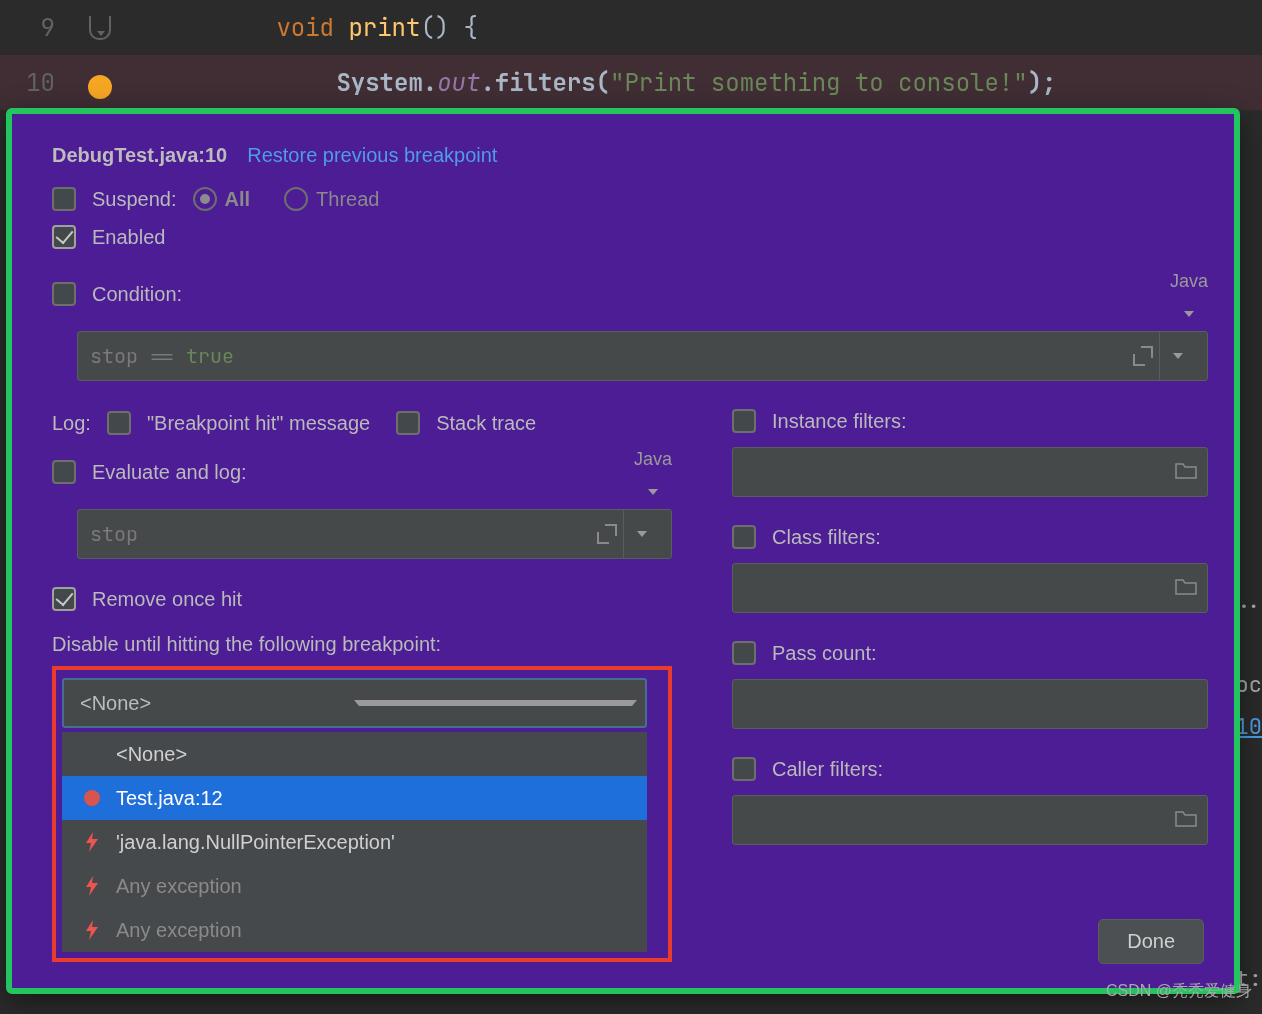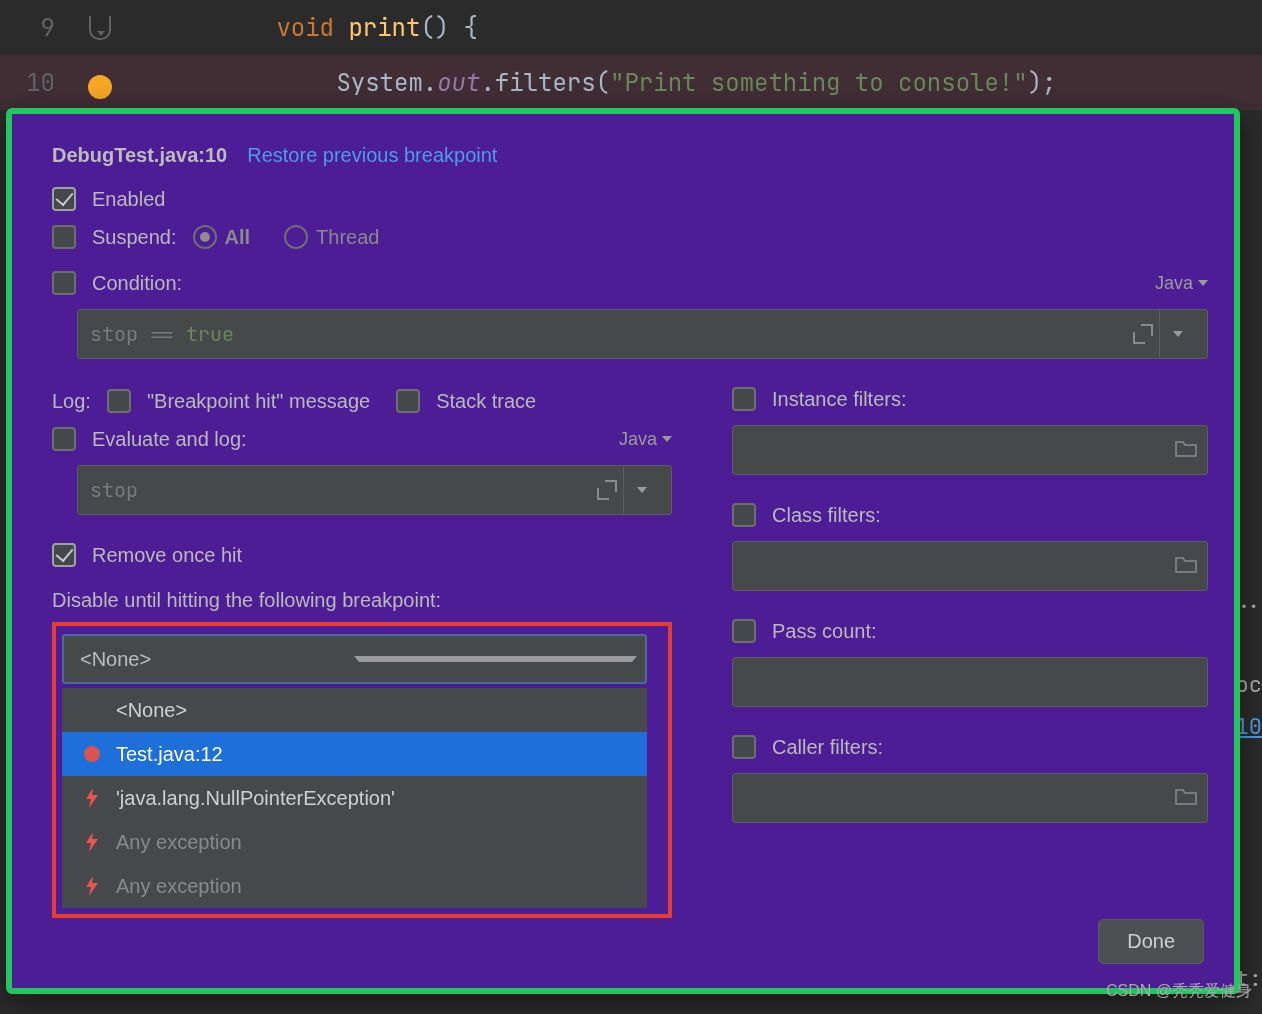--- a/index.html
+++ b/index.html
@@ -72,21 +72,21 @@
     bottom:2px;left:6px;
     width:0;height:0;
     border-left:4px solid transparent;
     border-right:4px solid transparent;
     border-top:5px solid #606366;
   }
   .code-text { padding-left: 55px; white-space: pre; }
   .tok-kw { color:#cc7832; }
   .tok-meth { color:#ffc66d; }
   .tok-paren { color:#a9b7c6; }
-  .tok-class { color:#a9b7c6; }
+  .tok-class { color:#a9b7c6;font-weight:bold; }
   .tok-static { color:#9876aa; font-style: italic; }
   .tok-str { color:#6a8759; }
 
   
   .panel {
     position: absolute;
     left: 6px; right: 22px; top: 108px; bottom: 20px;
     background: #4c1d95;
     border: 6px solid #22c55e;
     border-radius: 6px;
@@ -128,22 +128,23 @@
     content:"";
     width:10px;height:10px;border-radius:50%;
     background:#8c8c8c;
   }
   .radio-lbl { margin-right: 18px; color:#8a8a8a; }
   .bold { font-weight:600; color:#8a8a8a; }
 
   .lang {
     margin-left:auto;
     color:#9a9a9a;
-    display:flex; align-items:center; gap:5px;
+    display:flex; align-items:center; gap:19px;
     font-size:18px;
+    flex-direction:column;
   }
   .chdn {
     width:0;height:0;border-left:5px solid transparent;border-right:5px solid transparent;
     border-top:6px solid #9a9a9a;
   }
 
   .fieldbox {
     margin-top:6px;
     margin-left:25px;
     height:50px;
@@ -292,31 +293,31 @@
 <div class="m-letter">M</div>
 
 <div class="panel">
 
   <div class="hdr">
     <span class="file">DebugTest.java:10</span>
     <span class="restore">Restore previous breakpoint</span>
   </div>
 
   <div class="row">
-    <div class="cb checked"></div>
-    <span>Enabled</span>
-  </div>
-
-  <div class="row">
     <div class="cb"></div>
     <span>Suspend:</span>
     <div class="radio sel"></div>
     <span class="radio-lbl bold">All</span>
     <div class="radio"></div>
     <span class="radio-lbl">Thread</span>
+  </div>
+
+  <div class="row">
+    <div class="cb checked"></div>
+    <span>Enabled</span>
   </div>
 
   <div class="row" style="margin-top:22px">
     <div class="cb"></div>
     <span>Condition:</span>
     <div class="lang">
       <span>Java</span>
       <span class="chdn"></span>
     </div>
   </div>

